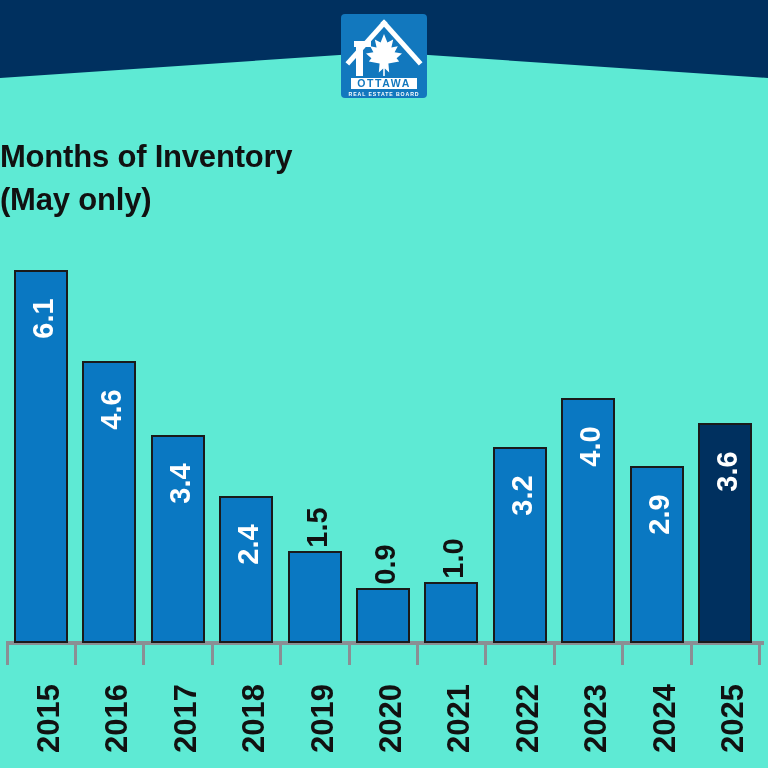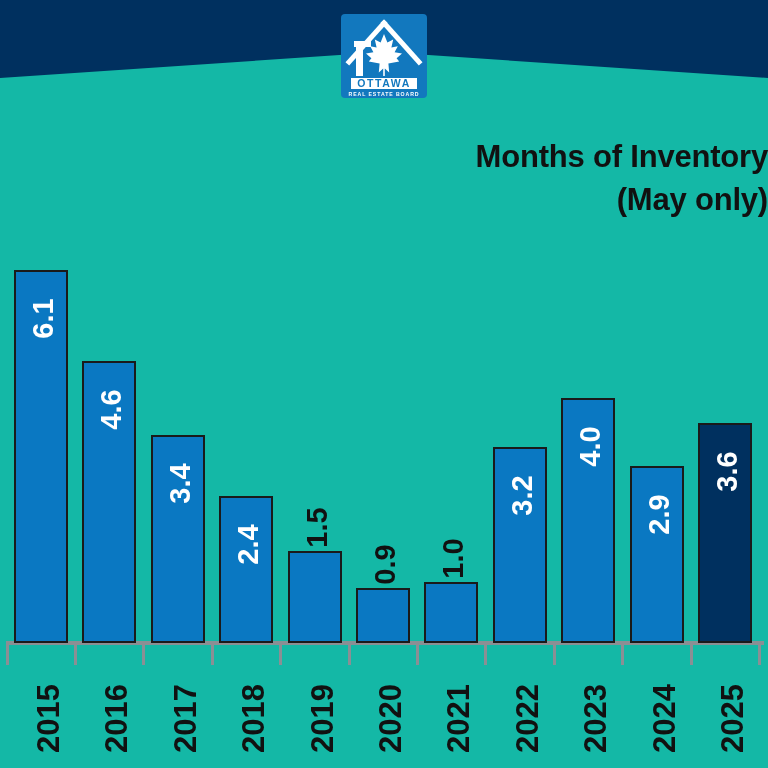--- a/index.html
+++ b/index.html
@@ -9,21 +9,21 @@
     background: #ffffff;
   }
   body {
     font-family: "Liberation Sans", sans-serif;
   }
   #page {
     position: relative;
     width: 768px;
     height: 768px;
     overflow: hidden;
-    background: #14b8a6;
+    background: #5eead4;
   }
 
   
   .header-band {
     position: absolute;
     left: 0;
     top: 0;
     width: 768px;
     height: 110px;
     overflow: hidden;
@@ -38,21 +38,21 @@
     height: 84px;
   }
   .logo-wrap svg { display: block; }
 
   
   .chart-title {
     position: absolute;
     left: 0;
     top: 136px;
     width: 768px;
-    text-align: right;
+    text-align: left;
     color: #111111;
     font-weight: bold;
     font-size: 31px;
     line-height: 1.38;
     letter-spacing: -0.2px;
   }
   .chart-title .line2 { display: block; }
 
   
   .plot {

